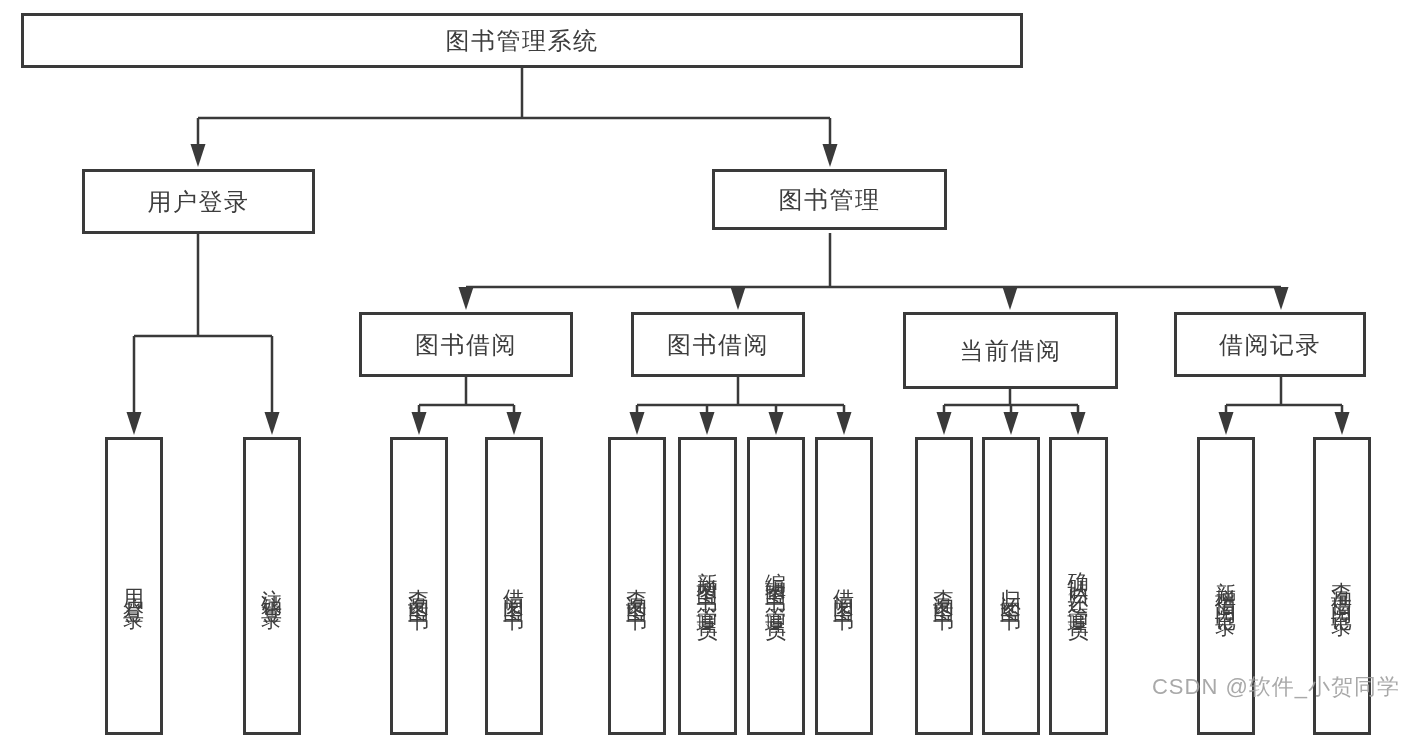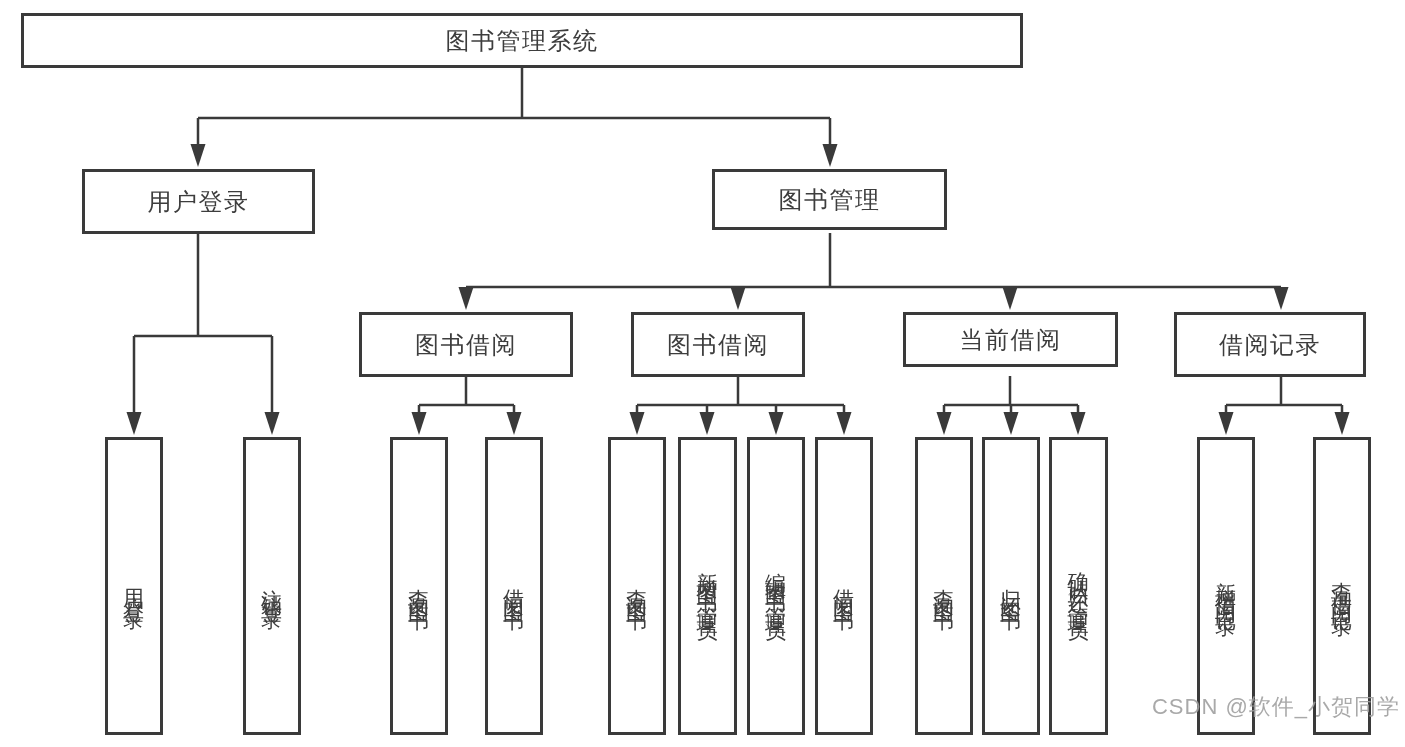--- a/index.html
+++ b/index.html
@@ -51,21 +51,21 @@
     white-space:nowrap;
   }
   .box .lbl-v{
     writing-mode:vertical-rl;
     font-size:21px;
     letter-spacing:7px;
     line-height:1;
   }
   .watermark{
     position:absolute;
-    top:692px;
+    top:672px;
     right:5px;
     font-size:22px;
     letter-spacing:1px;
     color:var(--watermark);
     opacity:.9;
     white-space:nowrap;
     z-index:10;
   }
 </style>
 </head>
@@ -138,21 +138,21 @@
   <div class="box" style="left:712px;top:169px;width:235px;height:61px;">
     <span class="lbl-h">图书管理</span>
   </div>
 
   <div class="box" style="left:359px;top:312px;width:214px;height:65px;">
     <span class="lbl-h">图书借阅</span>
   </div>
   <div class="box" style="left:631px;top:312px;width:174px;height:65px;">
     <span class="lbl-h">图书借阅</span>
   </div>
-  <div class="box" style="left:903px;top:312px;width:215px;height:55px;">
+  <div class="box" style="left:903px;top:312px;width:215px;height:77px;">
     <span class="lbl-h">当前借阅</span>
   </div>
   <div class="box" style="left:1174px;top:312px;width:192px;height:65px;">
     <span class="lbl-h">借阅记录</span>
   </div>
 
   <div class="box" style="left:105px;top:437px;width:58px;height:298px;">
     <span class="lbl-v">用户登录</span>
   </div>
   <div class="box" style="left:243px;top:437px;width:58px;height:298px;">

